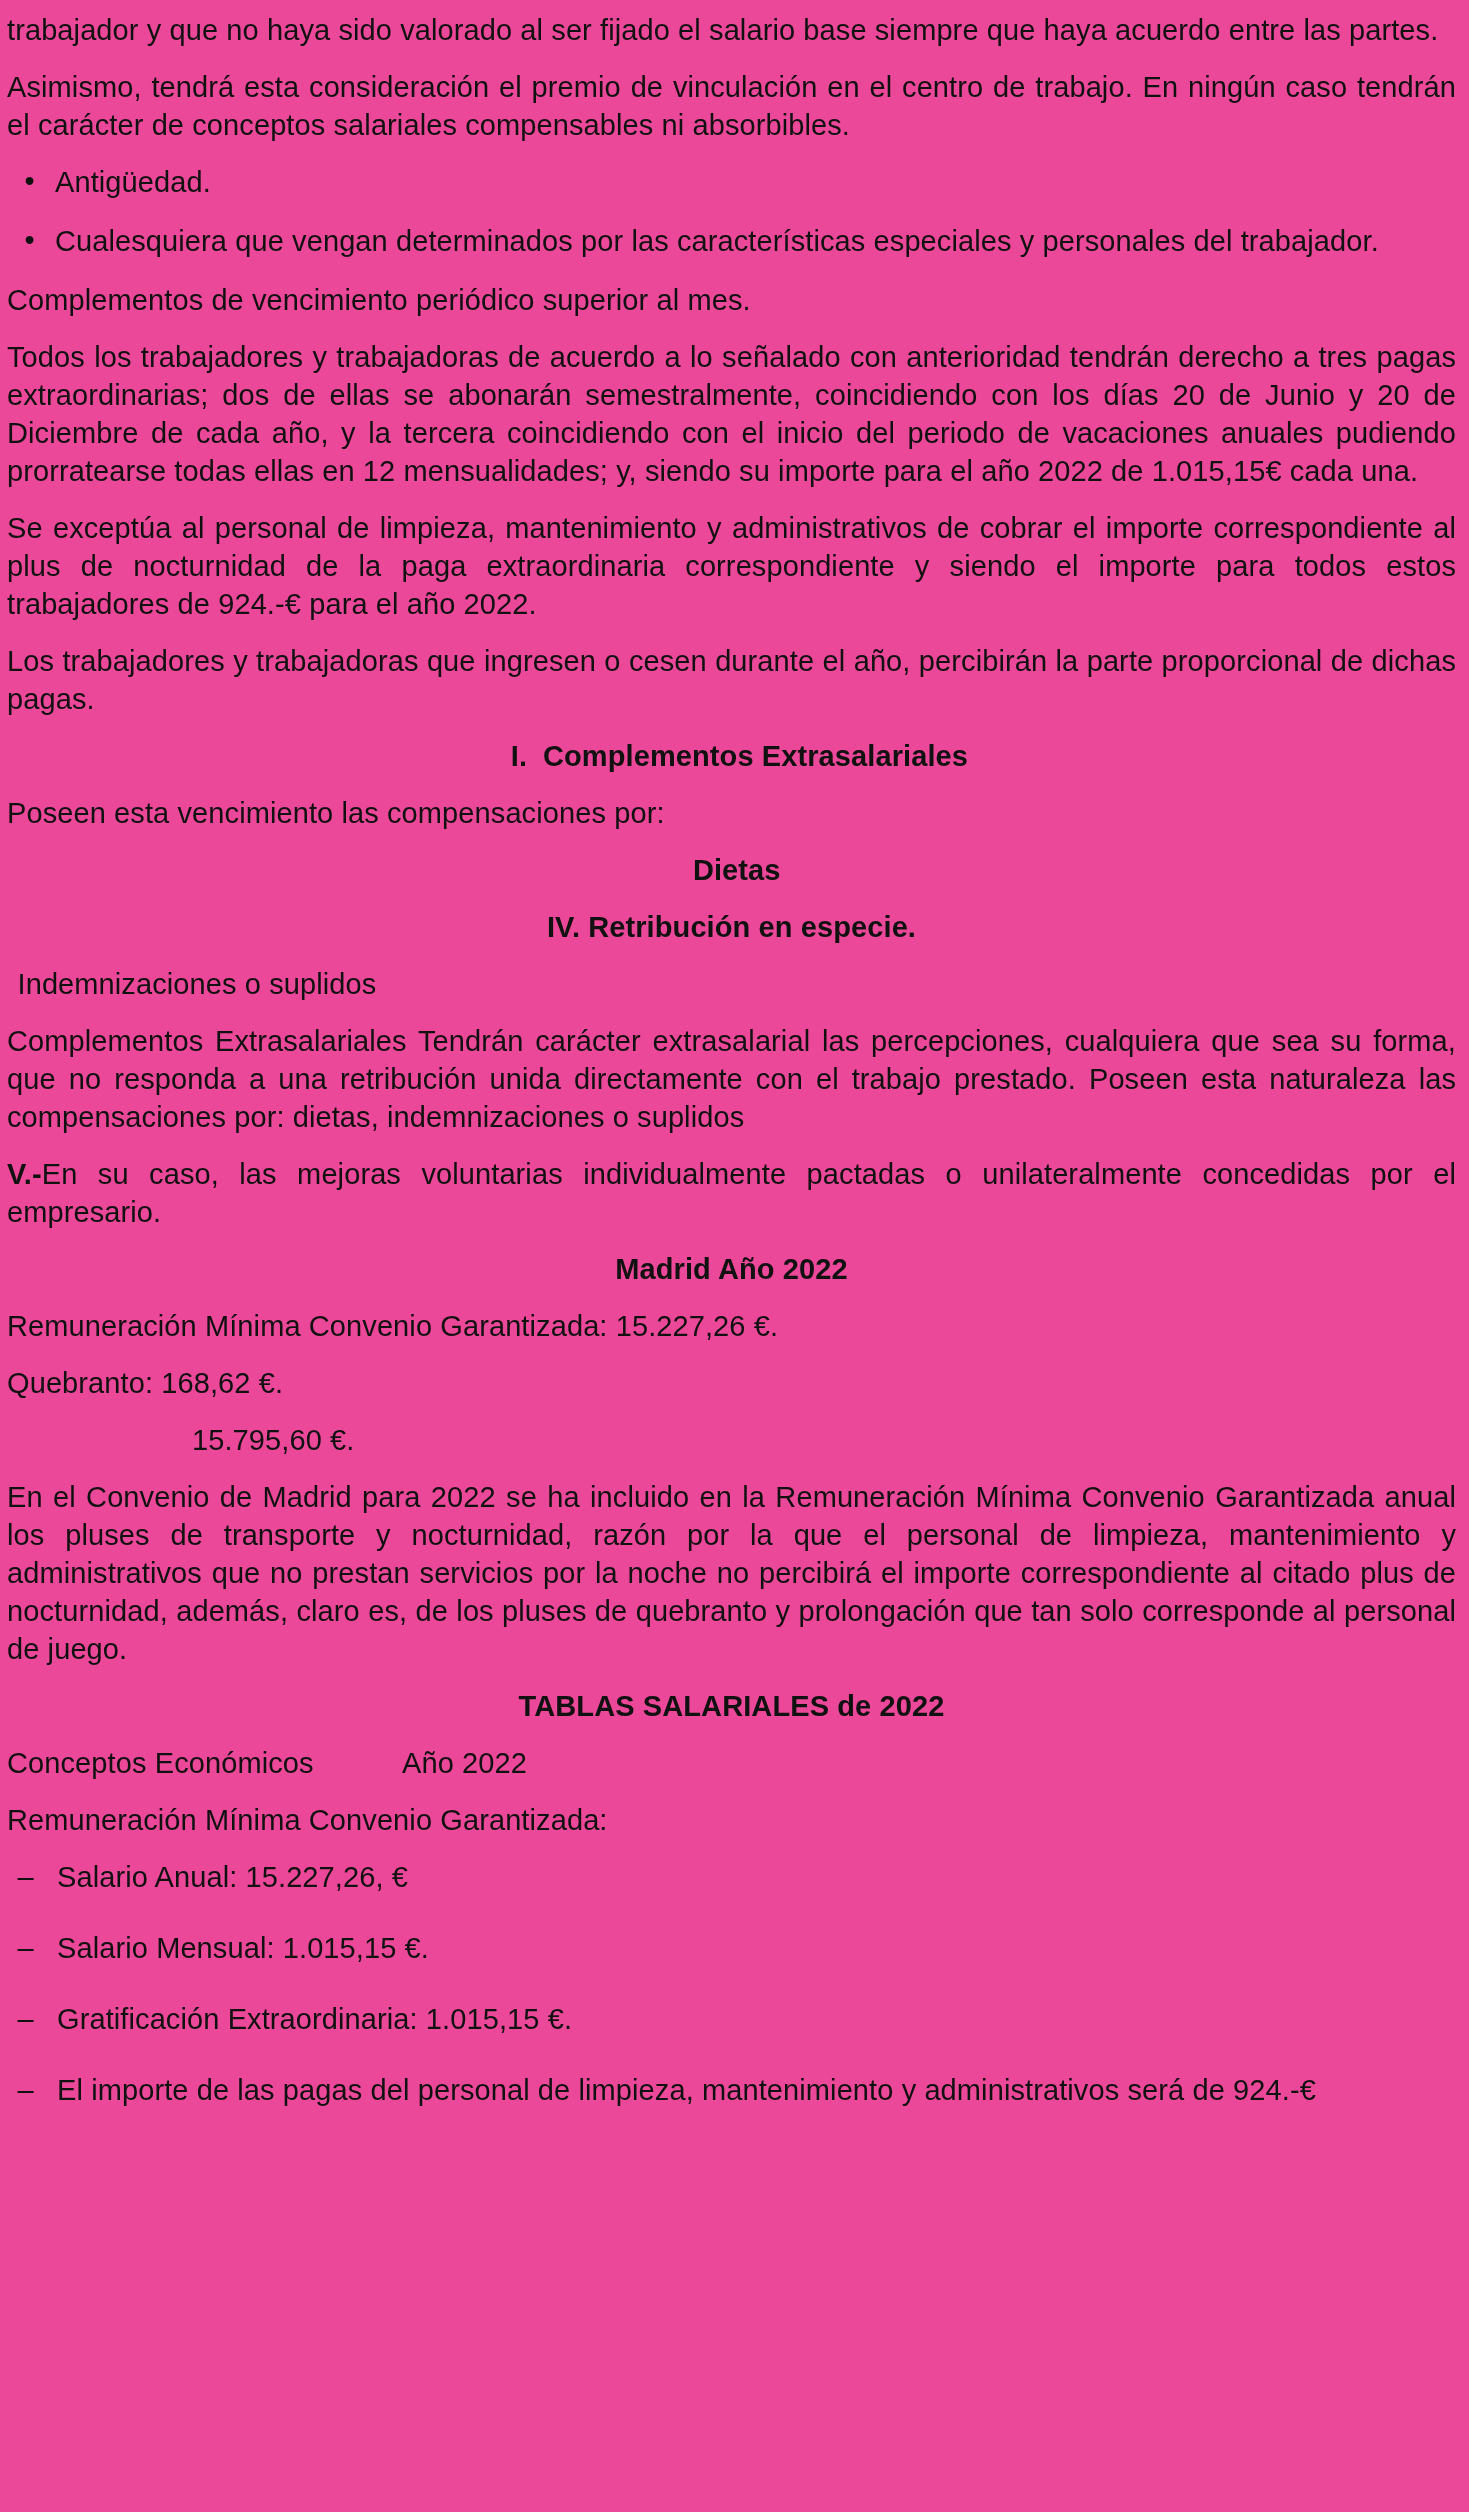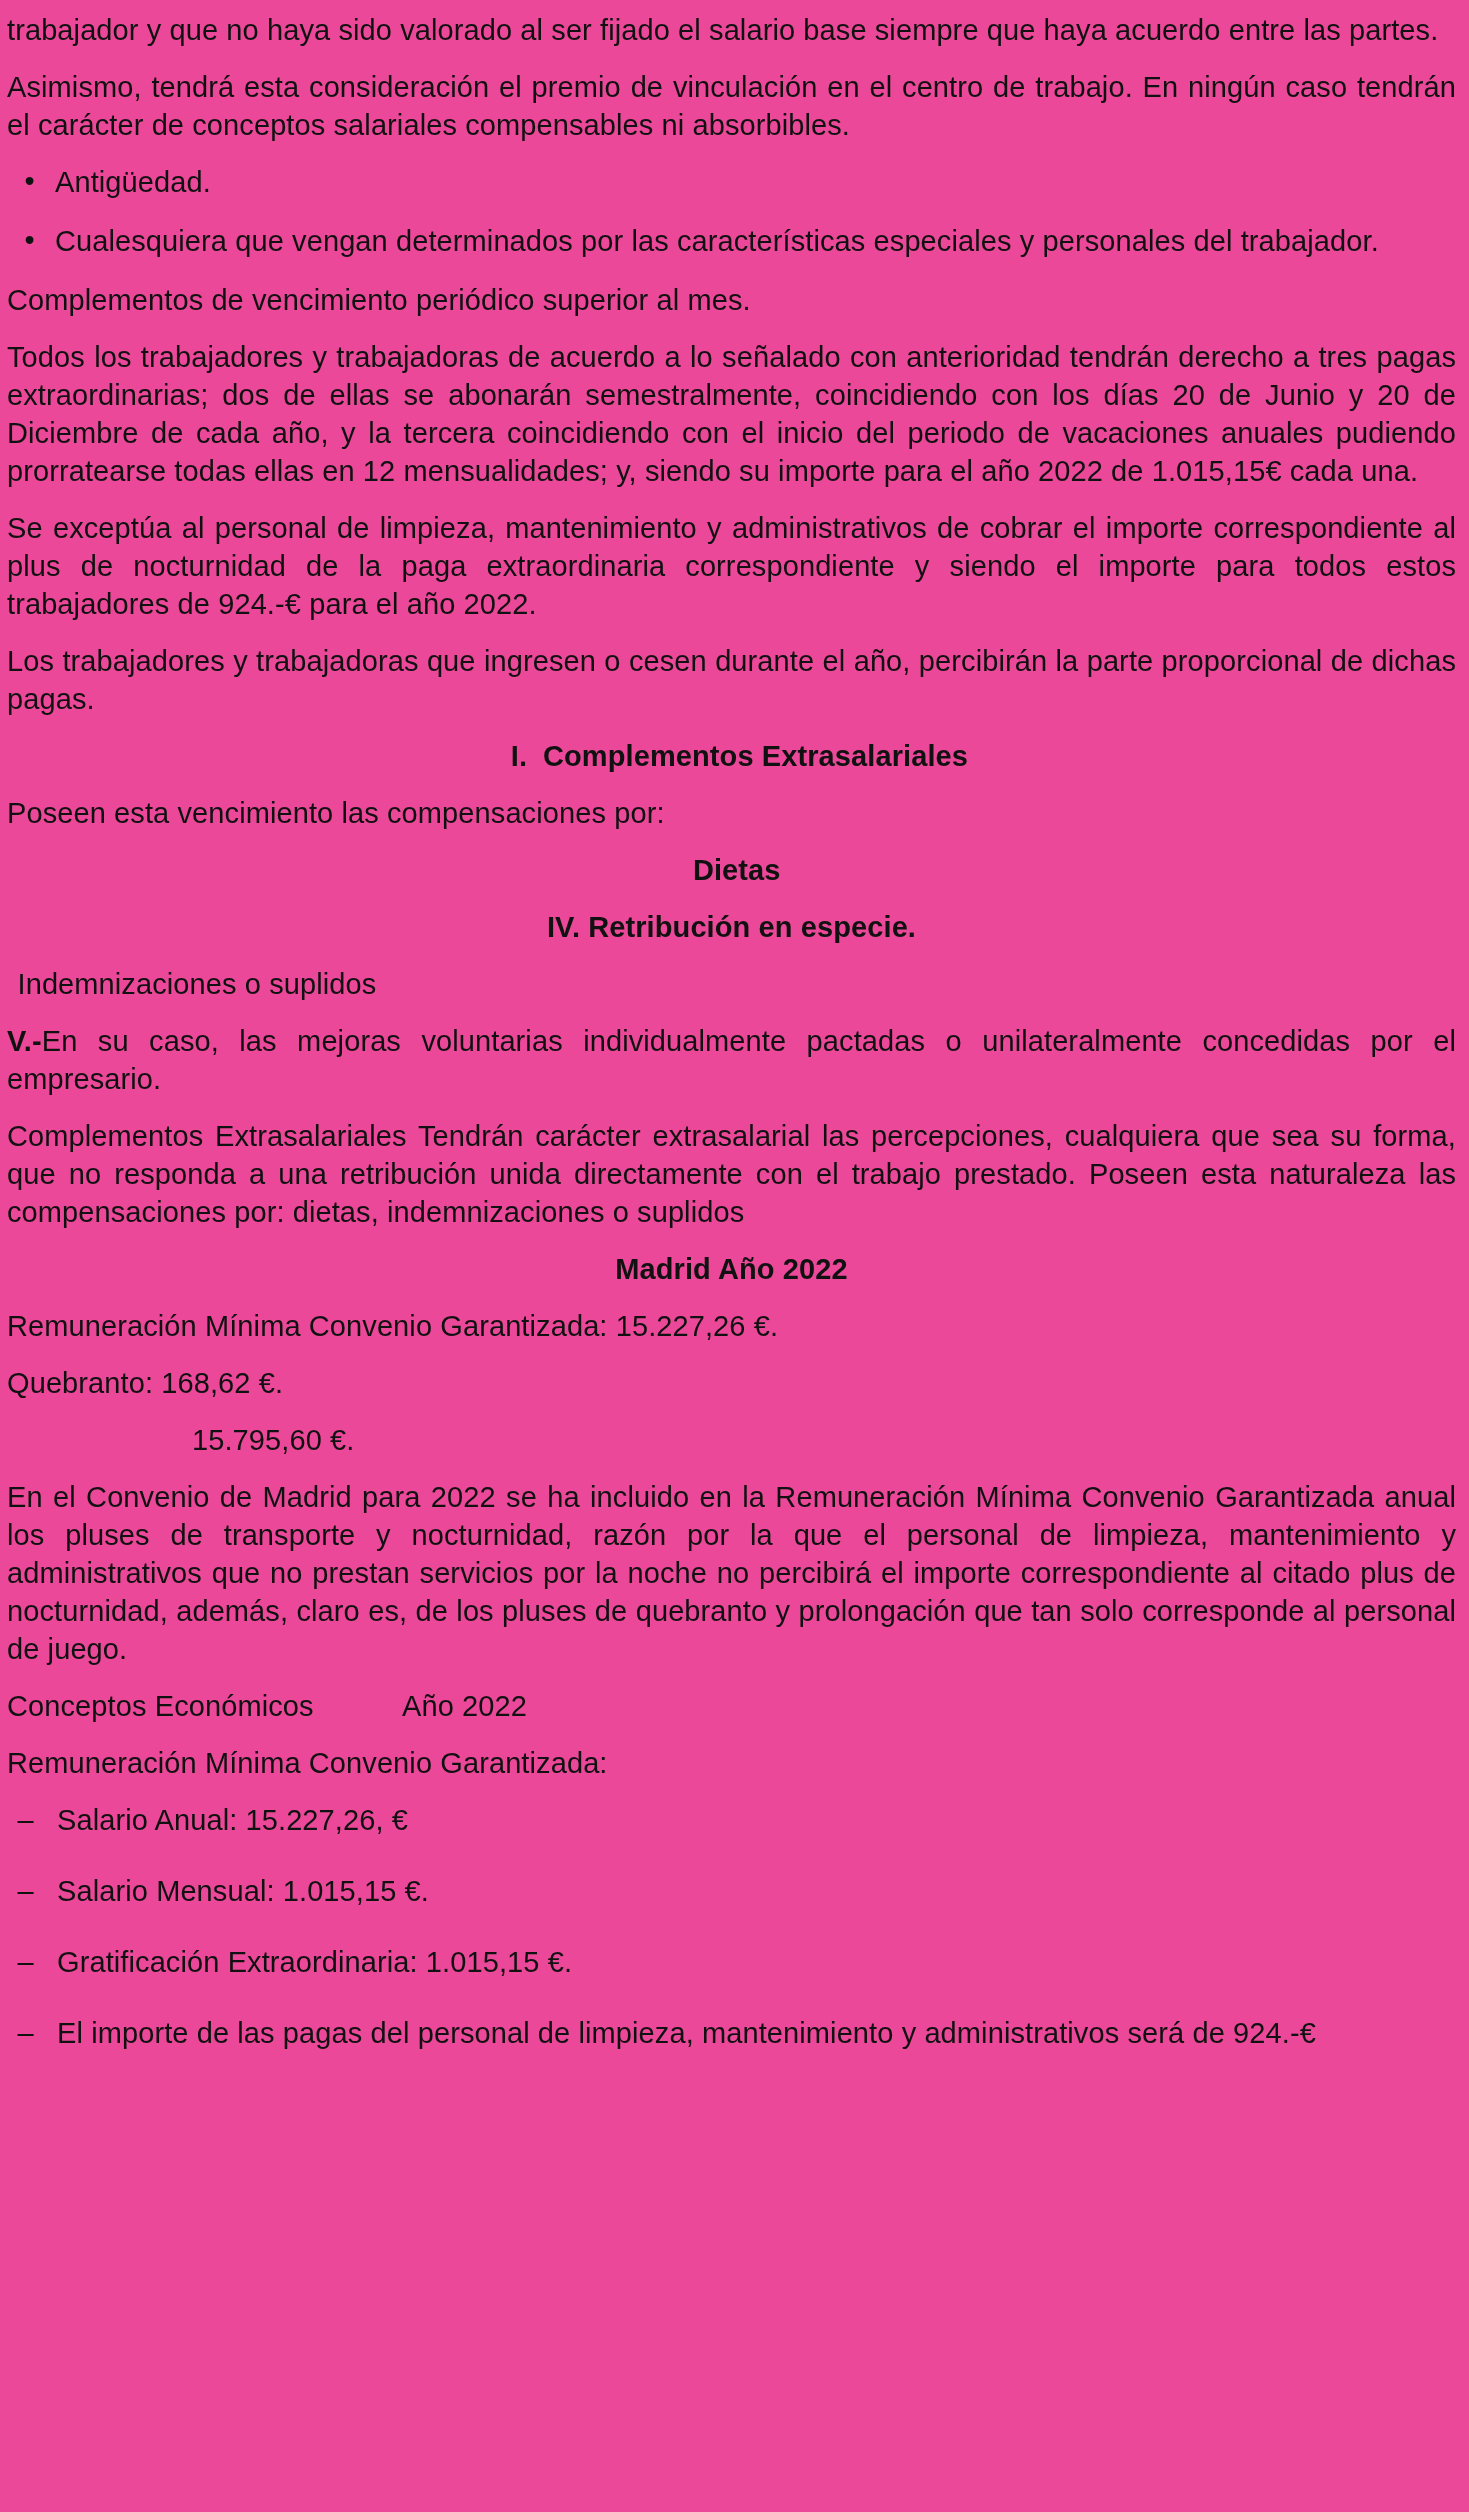--- a/index.html
+++ b/index.html
@@ -83,27 +83,28 @@
     <p class="para bullet-item"><span class="marker">•</span><span>Cualesquiera que vengan determinados por las características especiales y personales del trabajador.</span></p>
     <p class="para">Complementos de vencimiento periódico superior al mes.</p>
     <p class="para">Todos los trabajadores y trabajadoras de acuerdo a lo señalado con anterioridad tendrán derecho a tres pagas extraordinarias; dos de ellas se abonarán semestralmente, coincidiendo con los días 20 de Junio y 20 de Diciembre de cada año, y la tercera coincidiendo con el inicio del periodo de vacaciones anuales pudiendo prorratearse todas ellas en 12 mensualidades; y, siendo su importe para el año 2022 de 1.015,15€ cada una.</p>
     <p class="para">Se exceptúa al personal de limpieza, mantenimiento y administrativos de cobrar el importe correspondiente al plus de nocturnidad de la paga extraordinaria correspondiente y siendo el importe para todos estos trabajadores de 924.-€ para el año 2022.</p>
     <p class="para">Los trabajadores y trabajadoras que ingresen o cesen durante el año, percibirán la parte proporcional de dichas pagas.</p>
     <p class="para heading"><span class="num-prefix">I.</span><span>Complementos Extrasalariales</span></p>
     <p class="para">Poseen esta vencimiento las compensaciones por:</p>
     <p class="para heading indent">Dietas</p>
     <p class="para heading">IV. Retribución en especie.</p>
     <p class="para indent">Indemnizaciones o suplidos</p>
+    <p class="para">Complementos Extrasalariales Tendrán carácter extrasalarial las percepciones, cualquiera que sea su forma, que no responda a una retribución unida directamente con el trabajo prestado. Poseen esta naturaleza las compensaciones por: dietas, indemnizaciones o suplidos</p>
     <p class="para"><span class="bold">V.-</span><span>En su caso, las mejoras voluntarias individualmente pactadas o unilateralmente concedidas por el empresario.</span></p>
-    <p class="para">Complementos Extrasalariales Tendrán carácter extrasalarial las percepciones, cualquiera que sea su forma, que no responda a una retribución unida directamente con el trabajo prestado. Poseen esta naturaleza las compensaciones por: dietas, indemnizaciones o suplidos</p>
     <p class="para heading">Madrid Año 2022</p>
     <p class="para">Remuneración Mínima Convenio Garantizada: 15.227,26 €.</p>
     <p class="para">Quebranto: 168,62 €.</p>
     <p class="para money-indent">15.795,60 €.</p>
     <p class="para">En el Convenio de Madrid para 2022 se ha incluido en la Remuneración Mínima Convenio Garantizada anual los pluses de transporte y nocturnidad, razón por la que el personal de limpieza, mantenimiento y administrativos que no prestan servicios por la noche no percibirá el importe correspondiente al citado plus de nocturnidad, además, claro es, de los pluses de quebranto y prolongación que tan solo corresponde al personal de juego.</p>
+    <p class="para heading">TABLAS SALARIALES de 2022</p>
     <p class="para"><span class="tab-col">Conceptos Económicos</span><span>Año 2022</span></p>
     <p class="para">Remuneración Mínima Convenio Garantizada:</p>
     <p class="para dash-item"><span class="marker">–</span><span>Salario Anual: 15.227,26, €</span></p>
     <p class="para dash-item"><span class="marker">–</span><span>Salario Mensual: 1.015,15 €.</span></p>
     <p class="para dash-item"><span class="marker">–</span><span>Gratificación Extraordinaria: 1.015,15 €.</span></p>
     <p class="para dash-item"><span class="marker">–</span><span>El importe de las pagas del personal de limpieza, mantenimiento y administrativos será de 924.-€</span></p>
   </main>
 
 
 </body></html>

